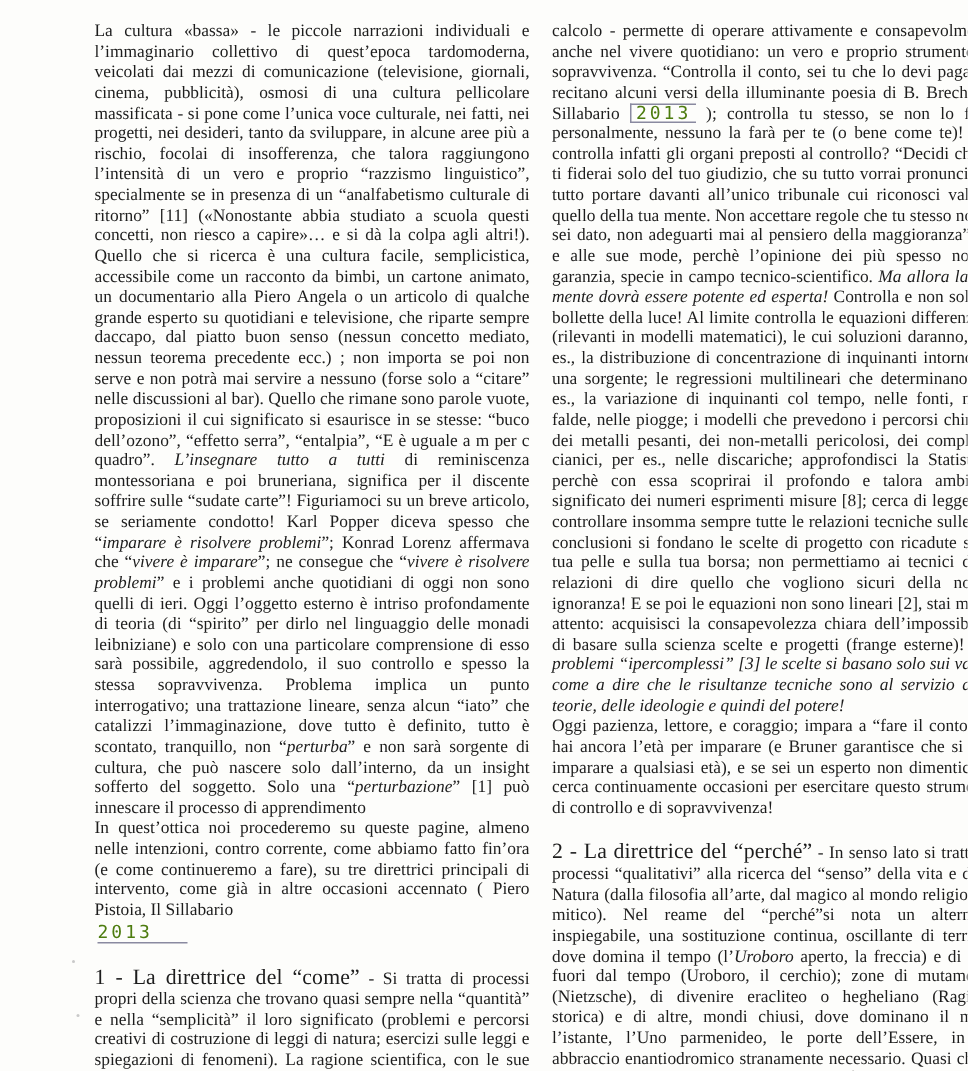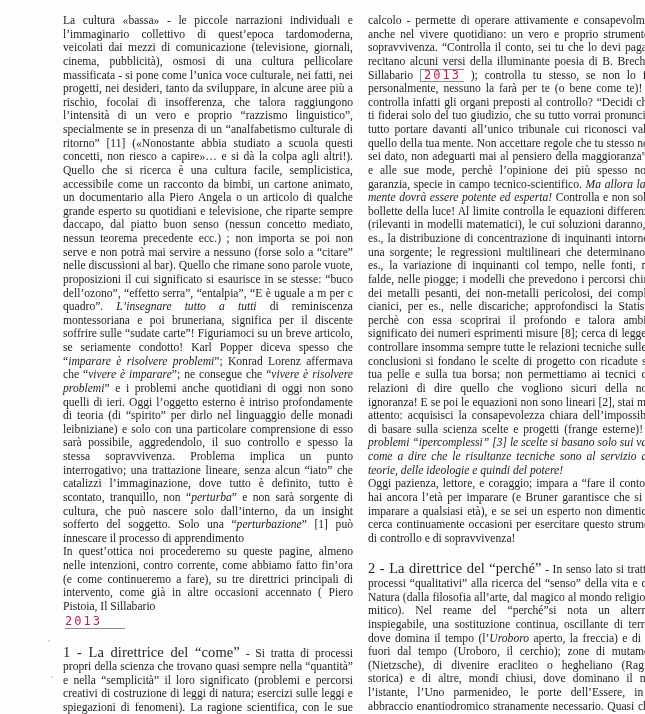--- a/index.html
+++ b/index.html
@@ -14,21 +14,21 @@
       position: absolute; top: 14px;
       font-size: 11.6px; line-height: 13.62px;
       text-align: justify; hyphens: auto;
     }
     .col-left { left: 23px; width: 290px; }
     .col-right { left: 328px; width: 296px; }
     .col p { margin: 0; }
     .col em { }
     .hand {
       font-family: "DejaVu Sans Mono", monospace;
-      color: #be185d; font-size: 12px; letter-spacing: 2px;
+      color: #4d7c0f; font-size: 12px; letter-spacing: 2px;
     }
     .hand-box {
       display: inline-block; border: 1px solid #8a8aa0; border-right: none;
       padding: 0 3px; line-height: 11px;
     }
     .hand-underline {
       display: block; width: 60px; margin: 0 0 0 2px;
       border-bottom: 1px solid #8a8aa0; height: 14px; line-height: 14px;
     }
     .gap { height: 13px; }

